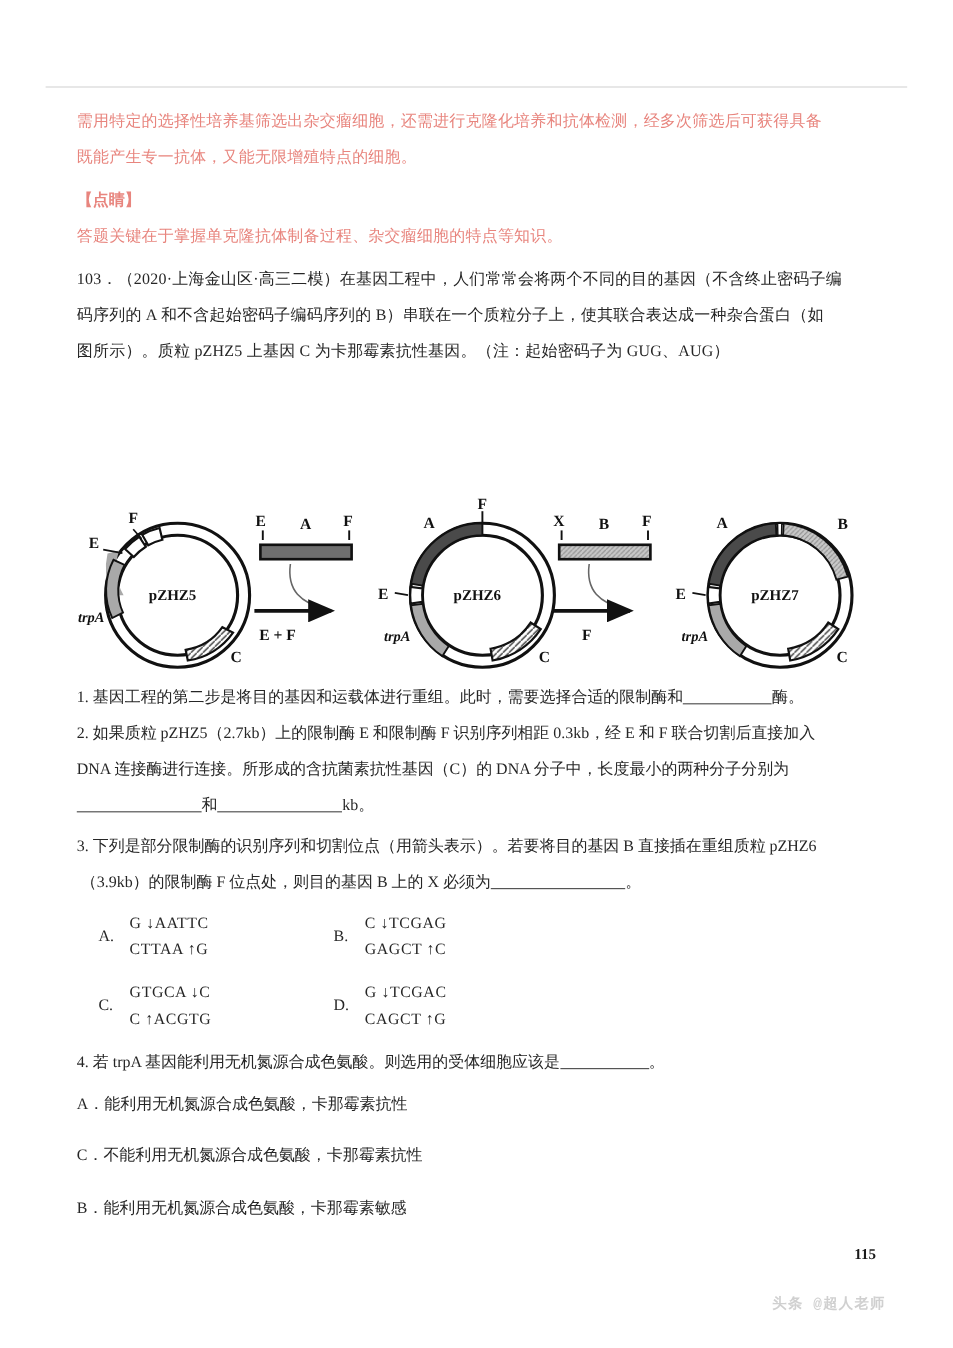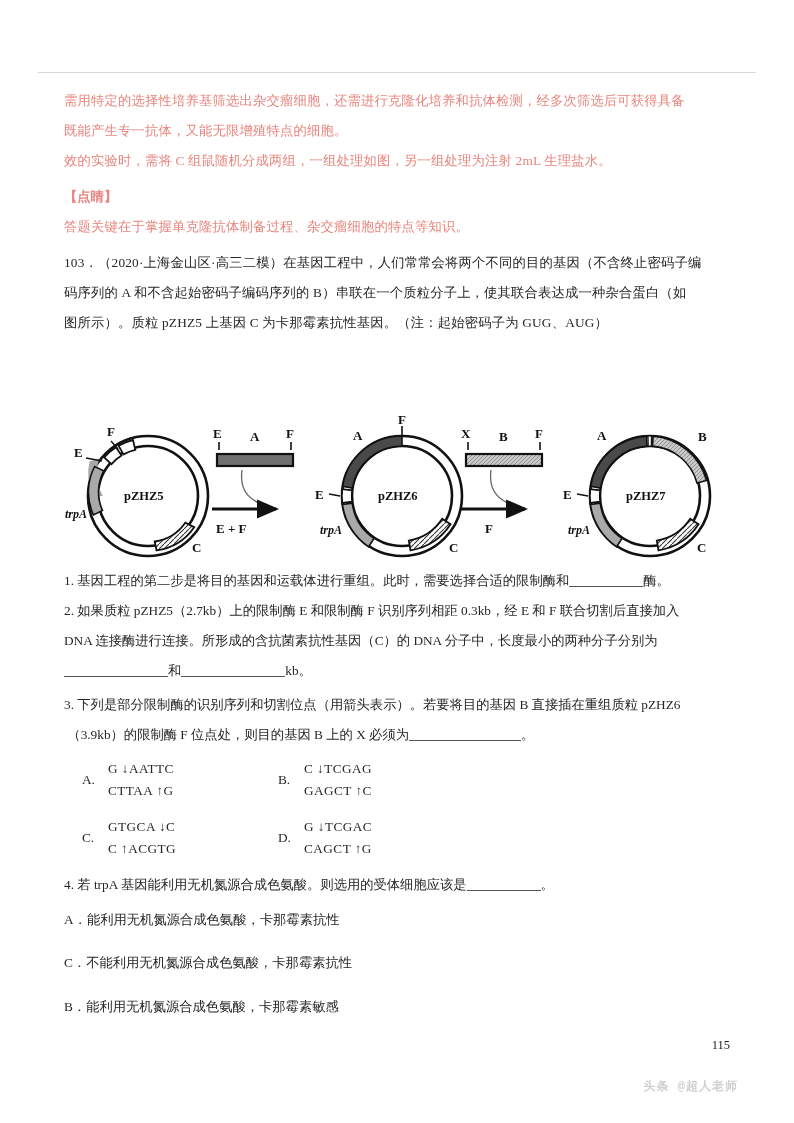--- a/index.html
+++ b/index.html
@@ -50,21 +50,21 @@
     display:flex; align-items:center; margin:0;
   }
   .enzyme-label { width: 26px; font-size: 13.3px; color:#262626; }
   .enzyme-seqs { display:flex; flex-direction:column; font-size:13.2px; line-height:22px; color:#262626; }
   .enzyme-seqs span { white-space: nowrap; letter-spacing:0.5px; }
   .enz-pair { display:flex; gap:0px; }
   .enz-col { width: 160px; }
   .choice { font-size:13.3px; line-height:30px; color:#262626; }
   .pagenum {
     position:absolute; right: 64px; top: 1038px;
-    font-size: 12.5px; font-weight: normal; color:#1a1a1a;
+    font-size: 12.5px; font-weight: bold; color:#1a1a1a;
     font-family: "Liberation Serif", serif;
   }
   .watermark {
     position:absolute; right: 56px; top: 1078px;
     font-size: 12px; font-weight: bold;
     color: #d0d0d0;
     font-family: Liberation Mono, monospace;
     letter-spacing: 1px;
     text-shadow: 0 1px 0 #ffffff;
     white-space: nowrap;
@@ -81,21 +81,20 @@
 <body>
 
 <div class="page">
 
   <div class="top-rule"></div>
 
   <div class="content">
 
     <p class="line red">需用特定的选择性培养基筛选出杂交瘤细胞，还需进行克隆化培养和抗体检测，经多次筛选后可获得具备</p>
     <p class="line red">既能产生专一抗体，又能无限增殖特点的细胞。</p>
-    <p class="line red">效的实验时，需将 C 组鼠随机分成两组，一组处理如图，另一组处理为注射 2mL 生理盐水。</p>
 
     <p class="bracket-title" style="margin-top:6px;">【点睛】</p>
     <p class="line red">答题关键在于掌握单克隆抗体制备过程、杂交瘤细胞的特点等知识。</p>
 
     <p class="line blk" style="margin-top:6px;">103．（2020·上海金山区·高三二模）在基因工程中，人们常常会将两个不同的目的基因（不含终止密码子编</p>
     <p class="line blk">码序列的 A 和不含起始密码子编码序列的 B）串联在一个质粒分子上，使其联合表达成一种杂合蛋白（如</p>
     <p class="line blk">图所示）。质粒 pZHZ5 上基因 C 为卡那霉素抗性基因。（注：起始密码子为 GUG、AUG）</p>
 
   </div>
 

